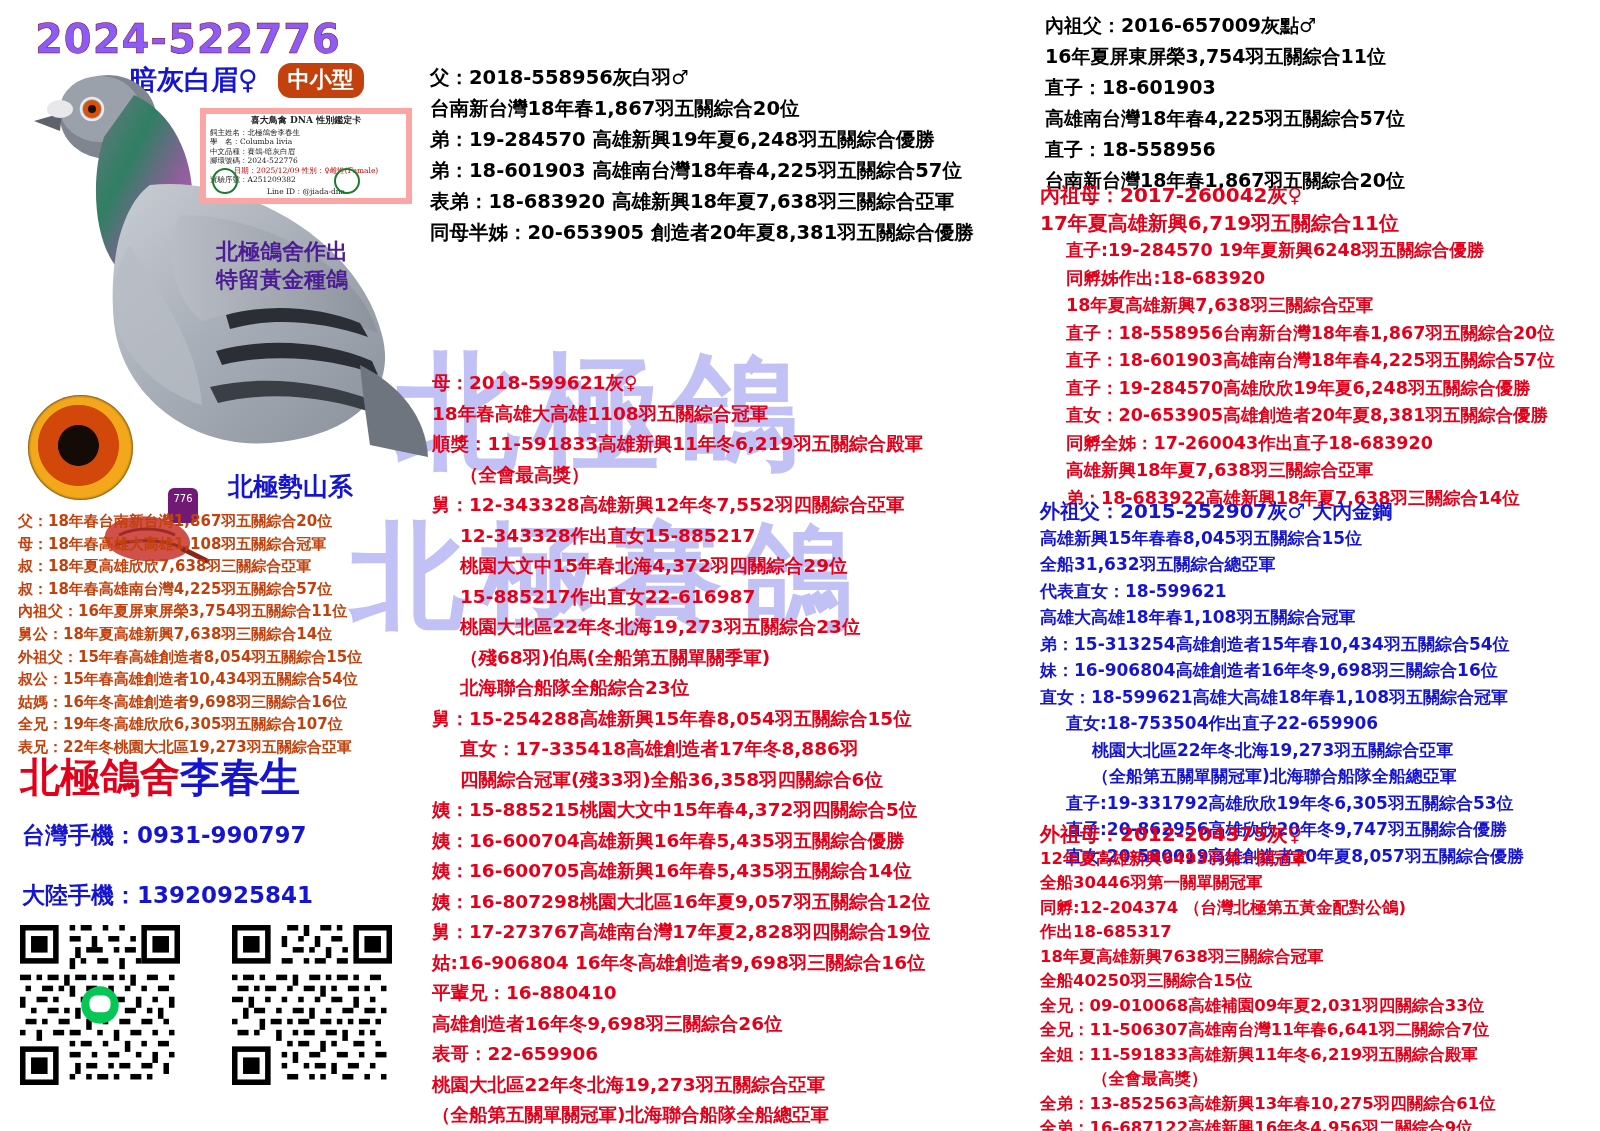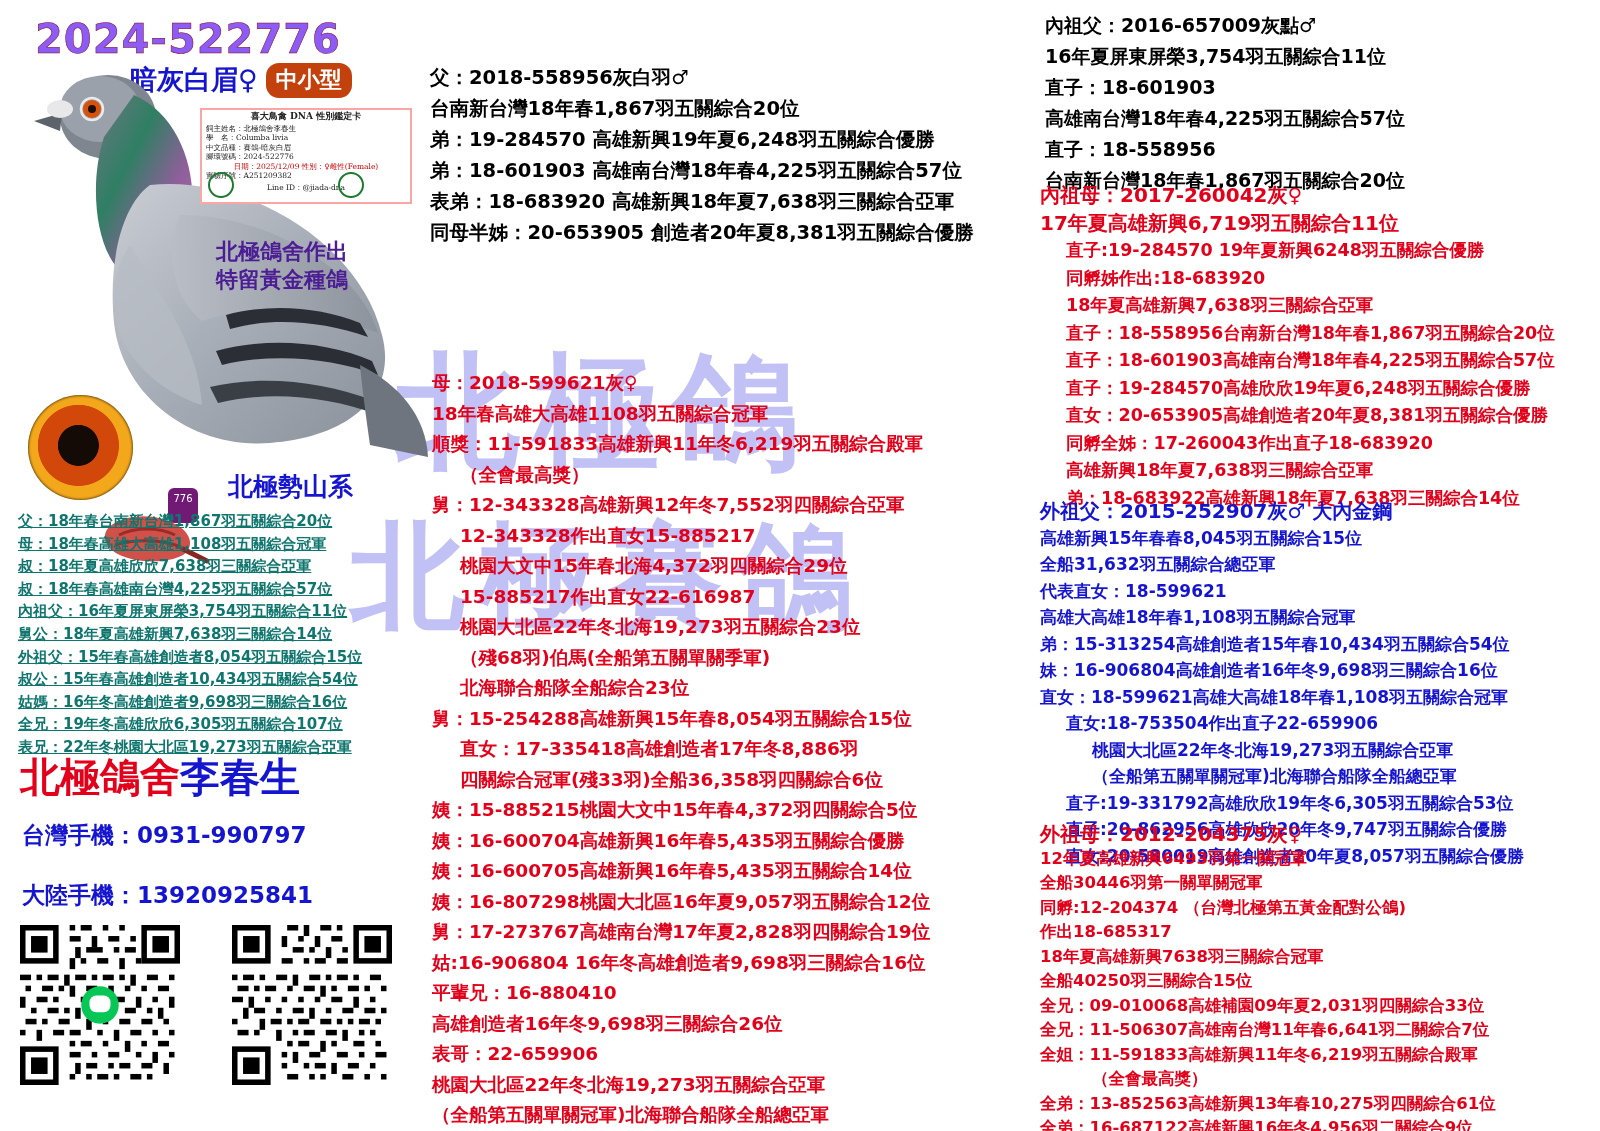--- a/index.html
+++ b/index.html
@@ -25,21 +25,21 @@
   #wm2{left:350px;top:500px;font-size:115px;letter-spacing:14px;}
 
   
   .title-num{
     position:absolute;left:35px;top:16px;
     font-size:40px;font-weight:bold;color:#8b5cf6;
     letter-spacing:1px;
     font-family:"DejaVu Sans","Liberation Sans",sans-serif;
     -webkit-text-stroke:.5px #8a0010;
   }
-  .badge-row{position:absolute;left:130px;top:62px;display:flex;align-items:center;gap:8px;}
+  .badge-row{position:absolute;left:130px;top:62px;display:flex;align-items:center;gap:20px;}
   .badge-blue{font-size:27px;font-weight:bold;color:#1515cf;}
   .badge-pill{
     background:#c2410c;color:#fff;border-radius:13px;
     padding:2px 10px 3px;font-size:22px;font-weight:bold;
   }
 
   
   .bird-wrap{position:absolute;left:10px;top:40px;width:430px;height:470px;}
   .bird-body{
     position:absolute;left:20px;top:25px;width:400px;height:420px;
@@ -54,21 +54,21 @@
   }
   .ring{
     position:absolute;left:158px;top:448px;width:30px;height:35px;
     background:#701a75;border-radius:6px;color:#fff;font-size:10px;
     text-align:center;line-height:22px;
   }
 
   
   .dna-card{
     position:absolute;left:200px;top:108px;width:212px;height:96px;
-    background:#fff;border:2px solid #fca5a5;
+    background:#fff;border:6px solid #fca5a5;
     font-size:7.5px;line-height:9.5px;color:#222;
     padding:2px 4px;box-sizing:border-box;
     font-family:"DejaVu Serif","Liberation Serif",serif;
   }
   .dna-card .hdr{text-align:center;font-size:9px;font-weight:bold;margin-bottom:2px;}
   .dna-card .red{color:#c00;text-align:center;}
   .dna-card .seal{
     position:absolute;left:6px;bottom:4px;width:22px;height:22px;border-radius:50%;
     border:2px solid #1d7a2e;
   }
@@ -82,21 +82,21 @@
     position:absolute;left:216px;top:238px;color:#4c1d95;font-weight:bold;
     font-size:22px;line-height:28px;text-align:center;
   }
   .sanxi{
     position:absolute;left:228px;top:470px;color:#1515cf;font-weight:bold;font-size:25px;
   }
 
   
   .left-list{
     position:absolute;left:18px;top:510px;width:430px;
-    font-size:15px;line-height:22.6px;font-weight:bold;color:#0f766e;text-decoration:underline;
+    font-size:15px;line-height:22.6px;font-weight:bold;color:#c2410c;
   }
   .left-list .row{white-space:nowrap;}
 
   .loft-name{
     position:absolute;left:20px;top:750px;font-size:40px;font-weight:bold;
   }
   .loft-name .r{color:#e2001a;}
   .loft-name .b{color:#1515cf;}
   .phone{
     position:absolute;left:22px;font-size:23px;font-weight:bold;color:#1515cf;

